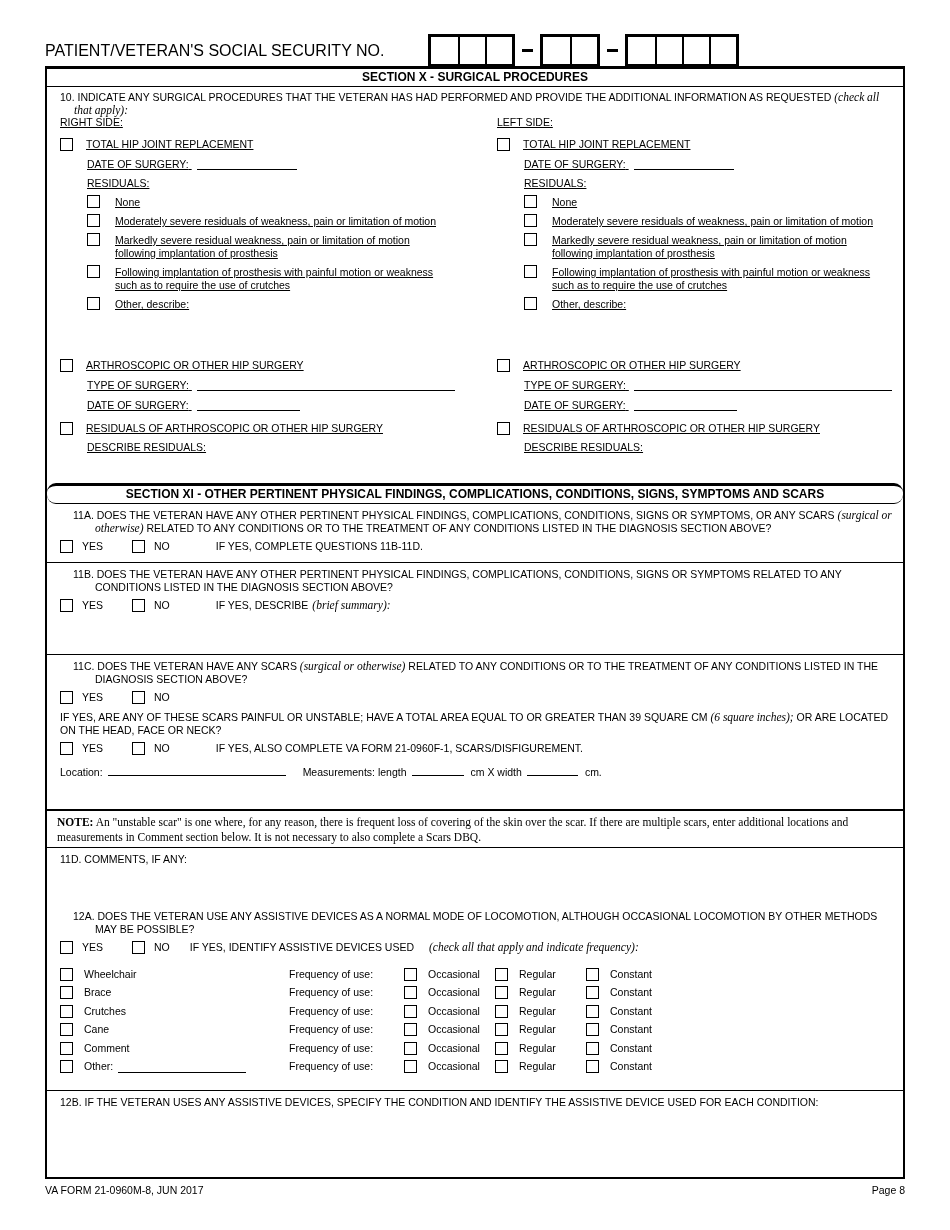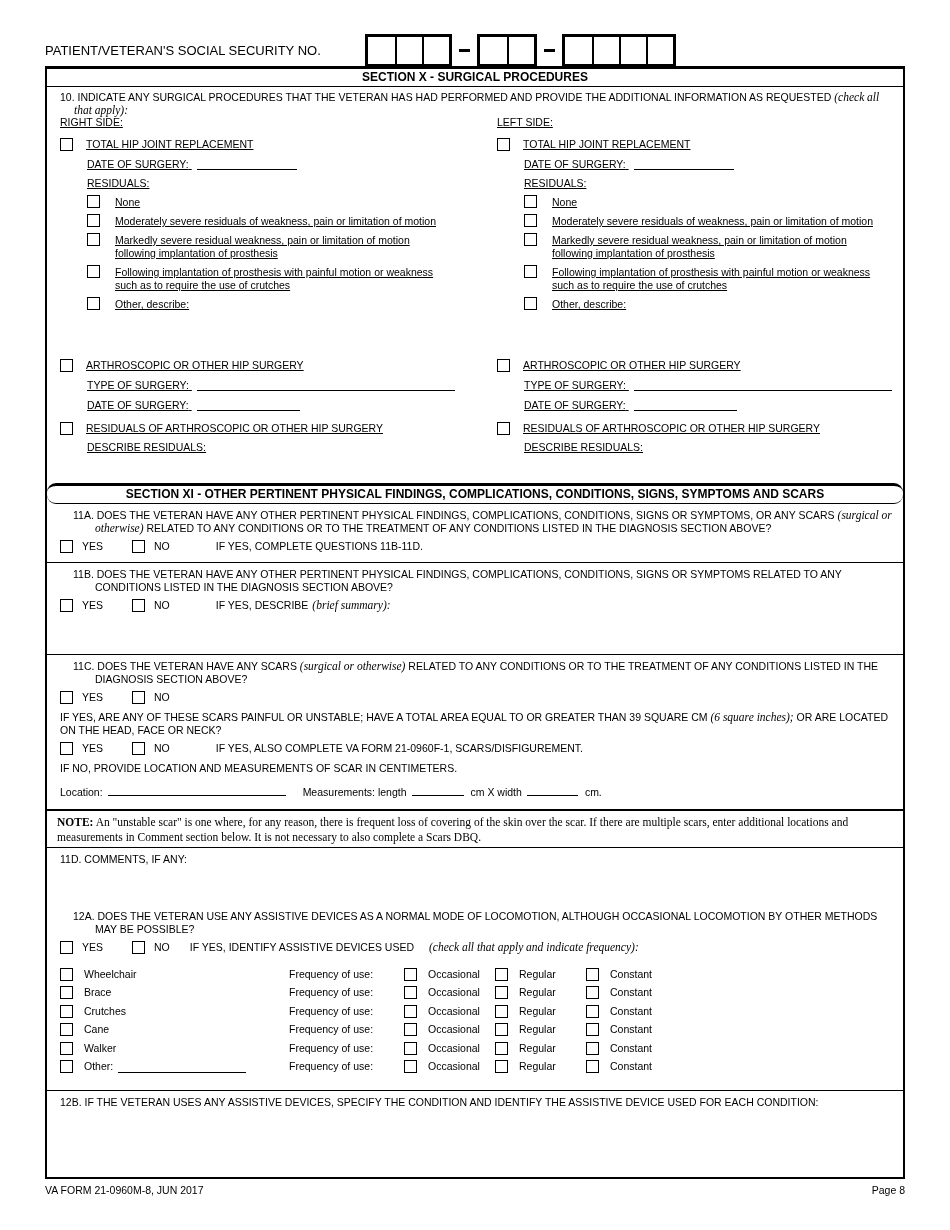--- a/index.html
+++ b/index.html
@@ -11,21 +11,21 @@
     background: #fff;
     color: #000;
     font-family: "Liberation Sans", "DejaVu Sans", sans-serif;
     font-size: 10.5px;
     line-height: 13px;
   }
   .ital { font-family: "Liberation Serif", "DejaVu Serif", serif; font-style: italic; font-size: 11.5px; }
 
   
   .ssn-row { position: absolute; top: 34px; left: 45px; display: flex; align-items: center; }
-  .ssn-label { font-size: 13px; }
+  .ssn-label { font-size: 16px; }
   .ssn-boxes { display: flex; align-items: center; margin-left: 44px; }
   .ssn-group { display: flex; border: 3px solid #000; background: #fff; }
   .ssn-cell { width: 27px; height: 27px; background: #fff; border-left: 2px solid #000; }
   .ssn-cell:first-child { border-left: none; }
   .ssn-dash { width: 11px; height: 3px; background: #000; margin: 0 7px; }
 
   
   .main-box {
     position: absolute; top: 66px; left: 45px; width: 860px; height: 1113px;
     border: 2px solid #000; border-top-width: 3px;
@@ -300,21 +300,20 @@
         <span class="ital">(6 square inches);</span>
         <span>OR ARE LOCATED ON THE HEAD, FACE OR NECK?</span>
       </div>
       <div class="yn-row">
         <span class="cb"></span>
         <span class="yn-lbl">YES</span>
         <span class="cb cb-no"></span>
         <span class="yn-lbl">NO</span>
         <span class="instr">IF YES, ALSO COMPLETE VA FORM 21-0960F-1, SCARS/DISFIGUREMENT.</span>
       </div>
-      <div class="mt6">IF NO, PROVIDE LOCATION AND MEASUREMENTS OF SCAR IN CENTIMETERS.</div>
       <div class="loc-row">
         <span>Location:</span>
         <span class="wline w178"></span>
         <span class="meas-lbl">Measurements: length</span>
         <span class="wline w52"></span>
         <span class="mlbl">cm X width</span>
         <span class="wline w51"></span>
         <span class="mlbl">cm.</span>
       </div>
     </div>
@@ -393,21 +392,21 @@
           <span class="cb"></span>
           <span class="freq-opt">Occasional</span>
           <span class="cb"></span>
           <span class="freq-opt">Regular</span>
           <span class="cb"></span>
           <span class="freq-opt">Constant</span>
         </div>
         <div class="dev-row">
           <span class="dev-cell">
             <span class="cb"></span>
-            <span>Walker</span>
+            <span>Comment</span>
           </span>
           <span class="freq-label">Frequency of use:</span>
           <span class="cb"></span>
           <span class="freq-opt">Occasional</span>
           <span class="cb"></span>
           <span class="freq-opt">Regular</span>
           <span class="cb"></span>
           <span class="freq-opt">Constant</span>
         </div>
         <div class="dev-row">

